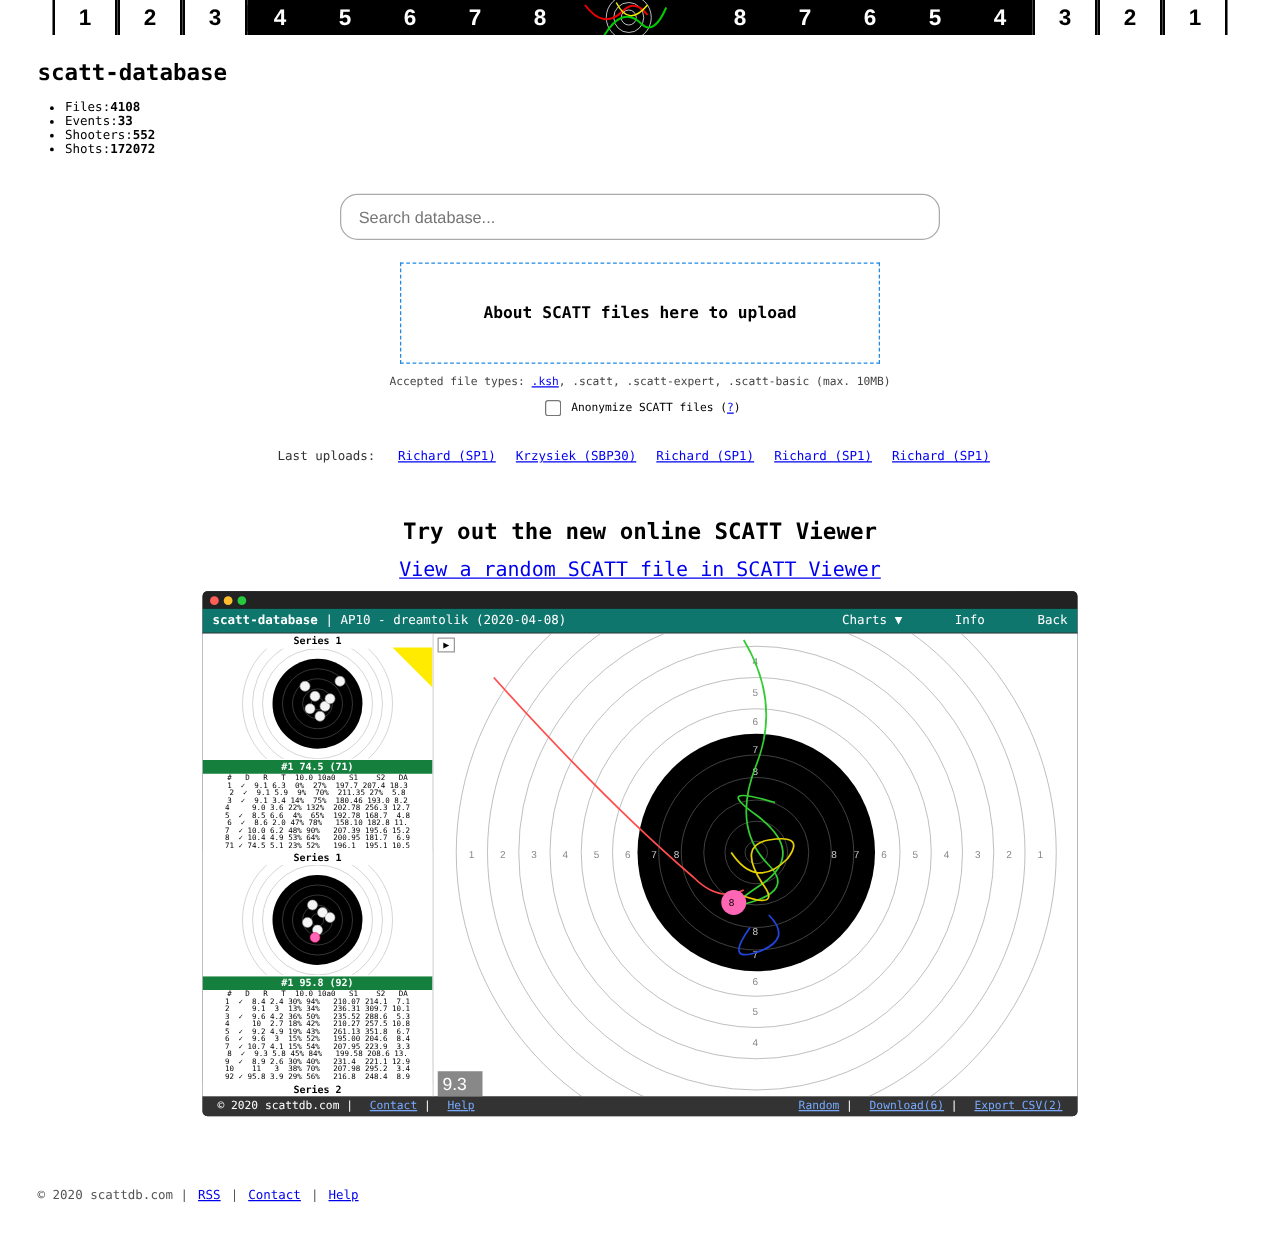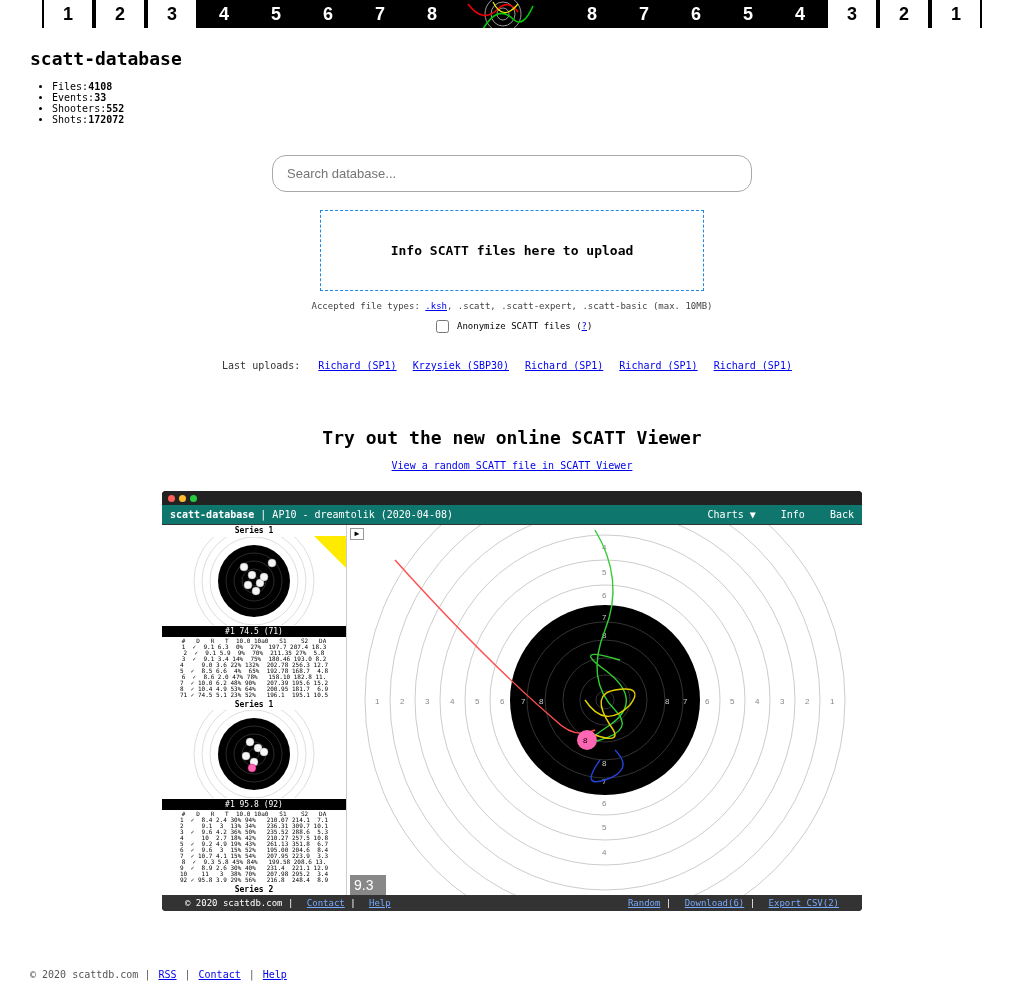--- a/index.html
+++ b/index.html
@@ -75,26 +75,26 @@
     font-weight: bold;
     font-size: 13px;
   }
 
   .caption { font-size: 9px; color: #444; margin: 6px 0; }
   .caption a { color: #0000EE; }
 
   .checkbox-row { font-size: 9px; margin: 6px 0 24px 0; }
   .checkbox-row input { vertical-align: middle; }
 
-  .uploads-row { font-size: 10px; margin-bottom: 56px; }
+  .uploads-row { font-size: 10px; margin-bottom: 44px; }
   .uploads-row .label { color: #333; margin-right: 12px; }
   .uploads-row a { margin-right: 10px; }
 
   h2 { font-size: 18px; font-weight: bold; margin: 28px 0 10px 0; }
-  .viewer-link { font-size: 10px; display: inline-block; margin-bottom: 20px; }
+  .viewer-link { font-size: 16px; display: inline-block; margin-bottom: 8px; }
 
   
   .preview {
     width: 700px;
     margin: 0 auto 50px auto;
     background: #000;
     border-radius: 4px;
     overflow: hidden;
     font-family: monospace;
   }
@@ -105,49 +105,49 @@
   .mac-dot { width: 7px; height: 7px; border-radius: 50%; display: inline-block; }
   .mac-dot.r { background: #ff5f56; }
   .mac-dot.y { background: #ffbd2e; }
   .mac-dot.g { background: #27c93f; }
 
   .preview .topbar {
     background: #0f766e; color: #fff; font-size: 10px;
     padding: 4px 8px; display: flex; justify-content: space-between;
     border-bottom: 1px solid #333;
   }
-  .preview .topbar .right span { margin-left: 2px; padding-left: 17px; }
+  .preview .topbar .right span { margin-left: 19px; padding-left: 17px; }
 
   .preview .body {
     display: flex; height: 370px; background: #fff;
   }
   .preview .left-col {
     width: 185px; background: #fff; border-right: 1px solid #ccc;
     font-size: 7px; color: #000; overflow: hidden;
     display: flex; flex-direction: column;
   }
   .series-label { background: #fff; padding: 1px 3px; font-size: 8px; font-weight: bold; }
   .mini-target {
     height: 90px; background: #fff; position: relative;
     display: flex; align-items: center; justify-content: center;
   }
   .yellow-corner { position: absolute; top: 0; right: 0; width: 0; height: 0;
     border-top: 32px solid #ffeb00; border-left: 32px solid transparent; }
-  .score-bar { background: #000000; color: #fff; padding: 1px 3px; font-size: 8px; }
+  .score-bar { background: #15803d; color: #fff; padding: 1px 3px; font-size: 8px; font-weight: bold; }
   .mini-table { font-size: 6px; line-height: 1; padding: 1px 2px; white-space: pre; font-family: monospace; overflow: hidden; }
 
   .preview .main-col {
     flex: 1; position: relative; background: #fff;
     display: flex; align-items: center; justify-content: center;
     overflow: hidden;
   }
 
   .preview .footer-bar {
     background: #333; color: #fff; font-size: 9px;
-    padding: 3px 23px; display: flex; justify-content: space-between;
+    padding: 3px 12px; display: flex; justify-content: space-between;
   }
   .preview .footer-bar a { color: #7af; margin-left: 8px; }
   .preview .play-btn { position: absolute; top: 3px; left: 3px;
     background: #fff; border: 1px solid #999; width: 14px; height: 12px;
     font-size: 8px; text-align: center; line-height: 10px; }
 
   .page-footer {
     font-size: 10px; color: #555; padding: 8px 30px 20px 30px;
   }
   .page-footer a { margin: 0 2px; }
@@ -198,21 +198,21 @@
   <ul class="stats">
     <li><span>Files:</span><b>4108</b></li>
     <li><span>Events:</span><b>33</b></li>
     <li><span>Shooters:</span><b>552</b></li>
     <li><span>Shots:</span><b>172072</b></li>
   </ul>
 
   <div class="center">
     <input class="search" type="text" placeholder="Search database..." style="">
 
-    <div class="dropzone">Info SCATT files here to upload</div>
+    <div class="dropzone">About SCATT files here to upload</div>
 
     <div class="caption">
       <span>Accepted file types: </span><a href="#">.ksh</a><span>, .scatt, .scatt-expert, .scatt-basic (max. 10MB)</span>
     </div>
 
     <div class="checkbox-row">
       <input type="checkbox" style="">
       <span>Anonymize SCATT files (</span><a href="#">?</a><span>)</span>
     </div>
 

